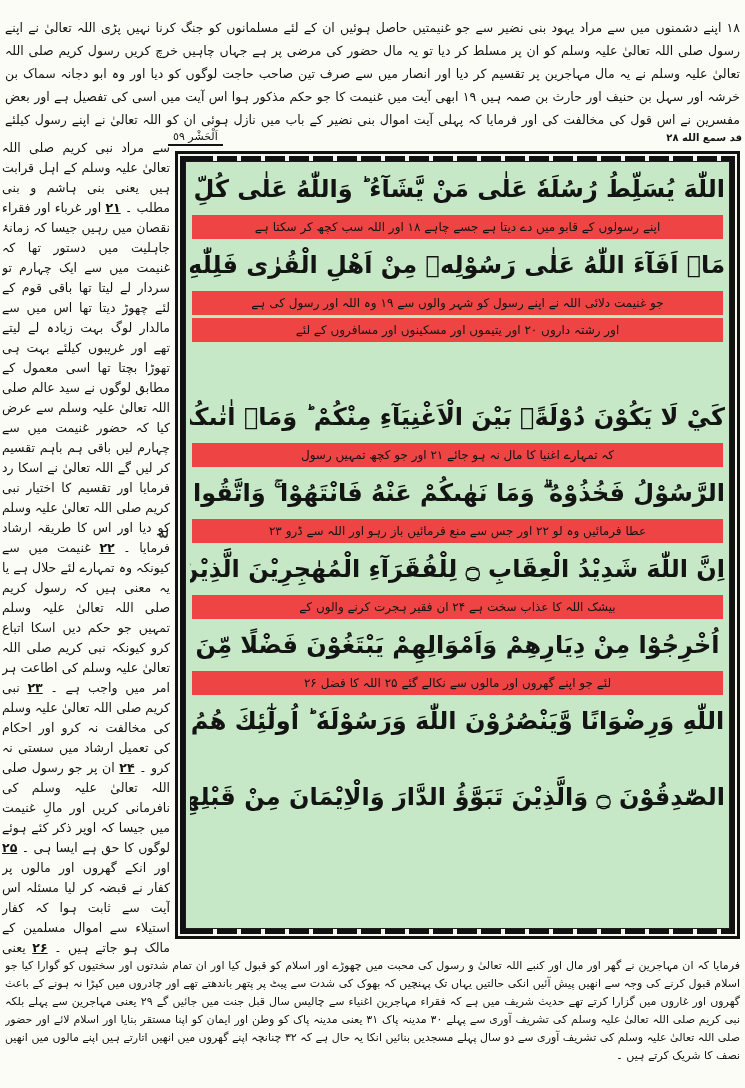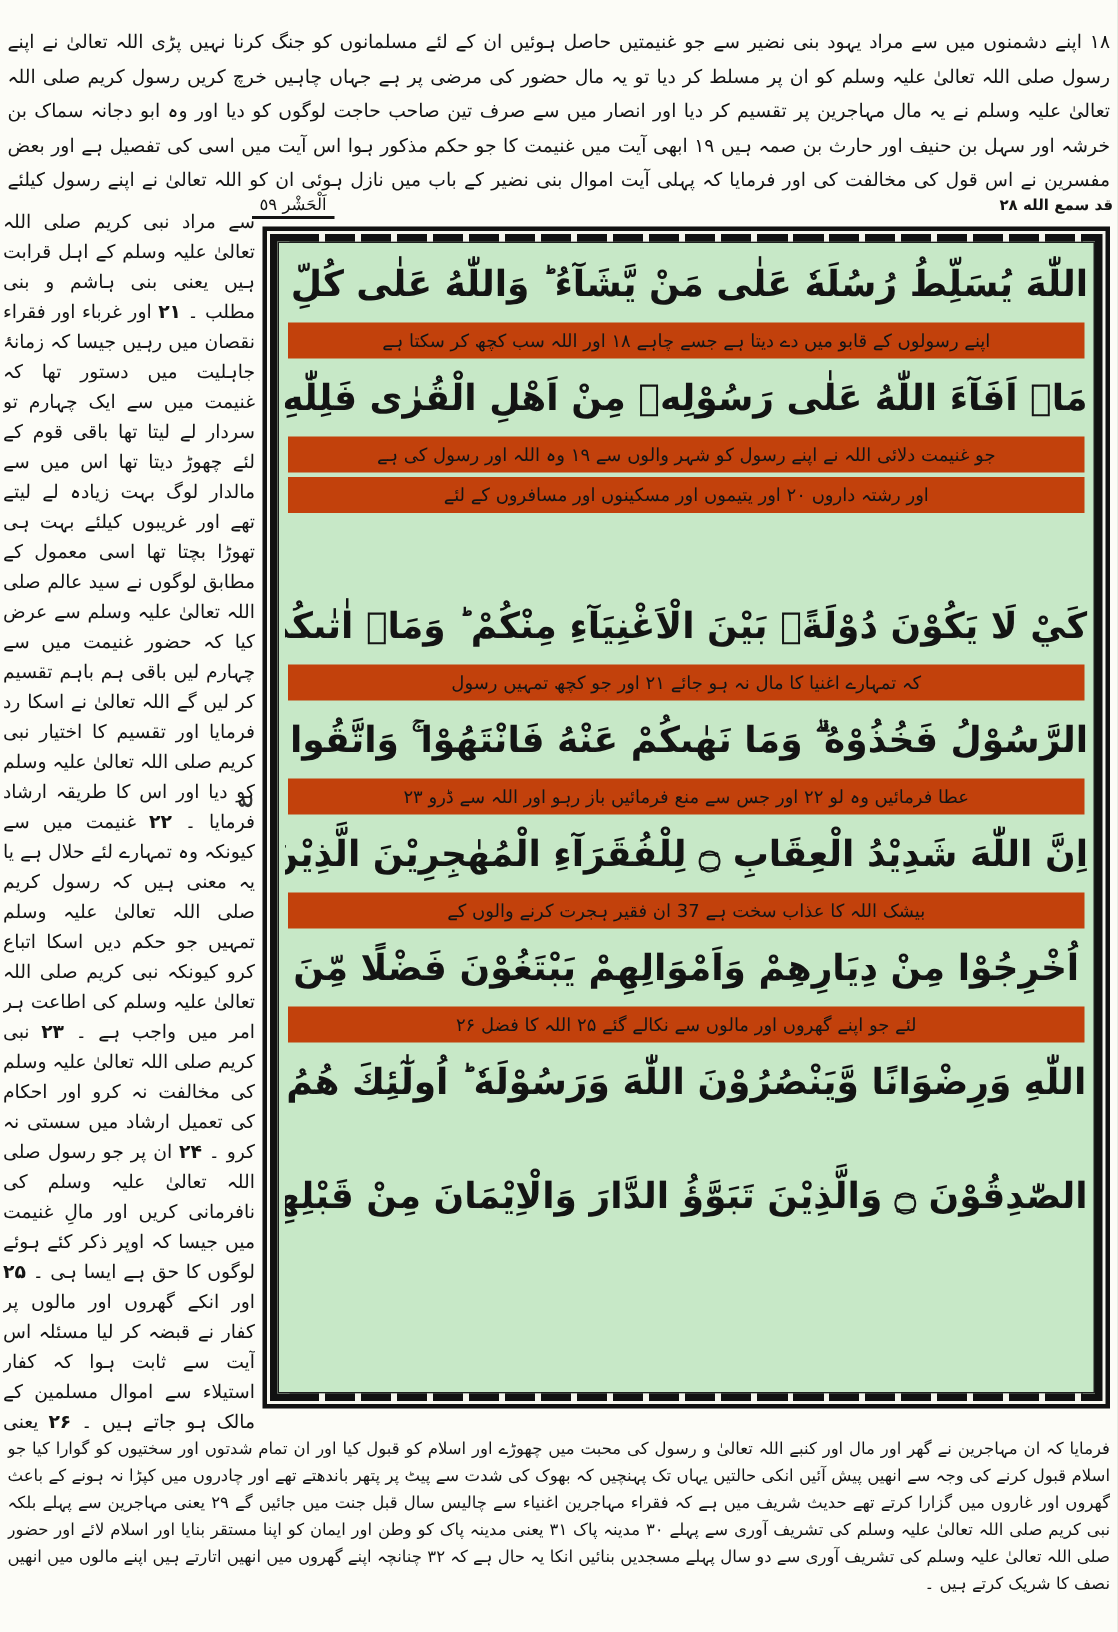--- a/index.html
+++ b/index.html
@@ -26,21 +26,21 @@
   }
   .juz-label {
     position:absolute; top:132px; right:3px;
     font-size:10px; font-weight:bold;
   }
   
   .margin-notes {
     position:absolute; top:138px; left:2px; width:168px; height:820px;
     font-size:12.5px; line-height:20px; text-align:justify; overflow:hidden;
   }
-  .mnum { font-weight:bold; }
+  .mnum { font-weight:bold; text-decoration:underline; }
   .mnum:empty { display:none; }
   .ruku {
     position:absolute; left:157px; top:528px;
     transform:rotate(-90deg); transform-origin:center;
     font-size:12px; font-weight:bold; opacity:.85;
   }
   
   .panel {
     position:absolute; top:151px; left:175px; width:565px; height:788px;
     border:3px solid #111; background:#f6f6ee; padding:2px;
@@ -62,21 +62,21 @@
     padding:3px 4px; overflow:hidden;
   }
   .verse-row { height:76px; overflow:hidden; }
   .arabic {
     height:49px; line-height:49px;
     font-size:24px; font-weight:bold; text-align:center;
     white-space:nowrap; overflow:hidden;
   }
   .urdu {
     height:24px; line-height:24px; margin:1px 2px 2px 2px;
-    background:#c2410c; font-size:12px; text-align:center;
+    background:#ef4444; font-size:12px; text-align:center;
     white-space:nowrap; overflow:hidden;
   }
   
   .footer-commentary {
     position:absolute; top:957px; left:5px; right:5px; height:108px;
     font-size:11px; line-height:18px; text-align:justify; overflow:hidden;
   }
 </style>
 </head>
 <body>
@@ -138,21 +138,21 @@
             <div class="urdu">کہ تمہارے اغنیا کا مال نہ ہو جائے ۲۱ اور جو کچھ تمہیں رسول</div>
           </div>
 
           <div class="verse-row">
             <div class="arabic">الرَّسُوْلُ فَخُذُوْهُ ۗ وَمَا نَهٰىكُمْ عَنْهُ فَانْتَهُوْا ۚ وَاتَّقُوا اللّٰهَ ؕ</div>
             <div class="urdu">عطا فرمائیں وہ لو ۲۲ اور جس سے منع فرمائیں باز رہو اور اللہ سے ڈرو ۲۳</div>
           </div>
 
           <div class="verse-row">
             <div class="arabic">اِنَّ اللّٰهَ شَدِيْدُ الْعِقَابِ ۝ لِلْفُقَرَآءِ الْمُهٰجِرِيْنَ الَّذِيْنَ</div>
-            <div class="urdu">بیشک اللہ کا عذاب سخت ہے 37 ان فقیر ہجرت کرنے والوں کے</div>
+            <div class="urdu">بیشک اللہ کا عذاب سخت ہے ۲۴ ان فقیر ہجرت کرنے والوں کے</div>
           </div>
 
           <div class="verse-row">
             <div class="arabic">اُخْرِجُوْا مِنْ دِيَارِهِمْ وَاَمْوَالِهِمْ يَبْتَغُوْنَ فَضْلًا مِّنَ</div>
             <div class="urdu">لئے جو اپنے گھروں اور مالوں سے نکالے گئے ۲۵ اللہ کا فضل ۲۶</div>
           </div>
 
           <div class="verse-row">
             <div class="arabic">اللّٰهِ وَرِضْوَانًا وَّيَنْصُرُوْنَ اللّٰهَ وَرَسُوْلَهٗ ؕ اُولٰٓئِكَ هُمُ</div>
           </div>

